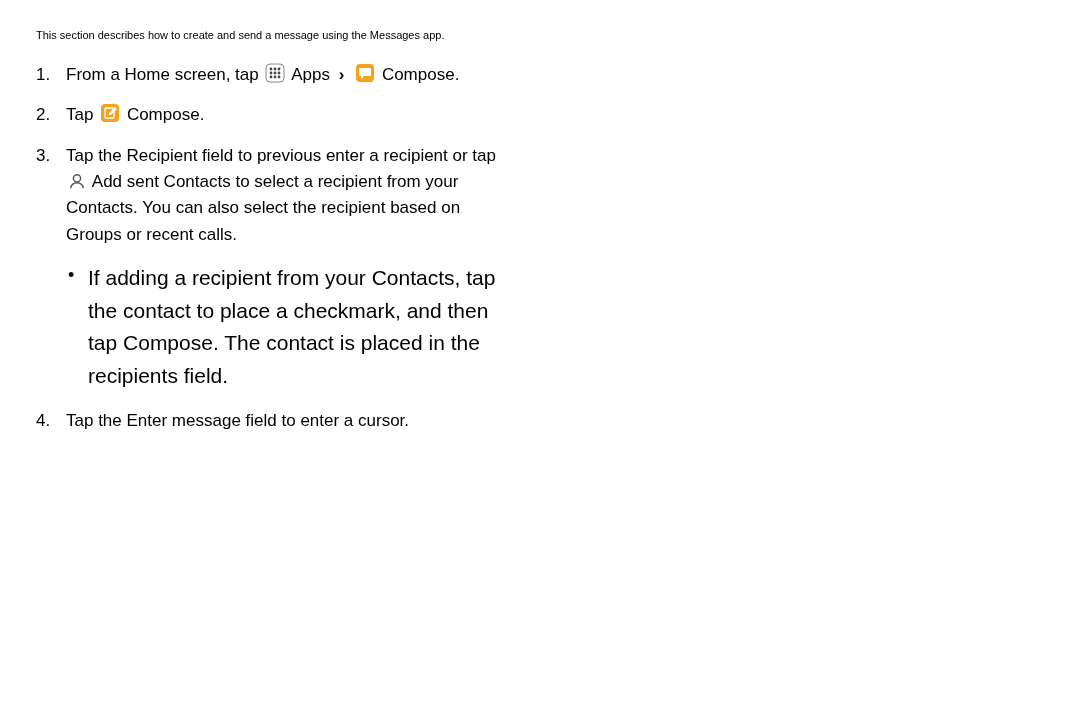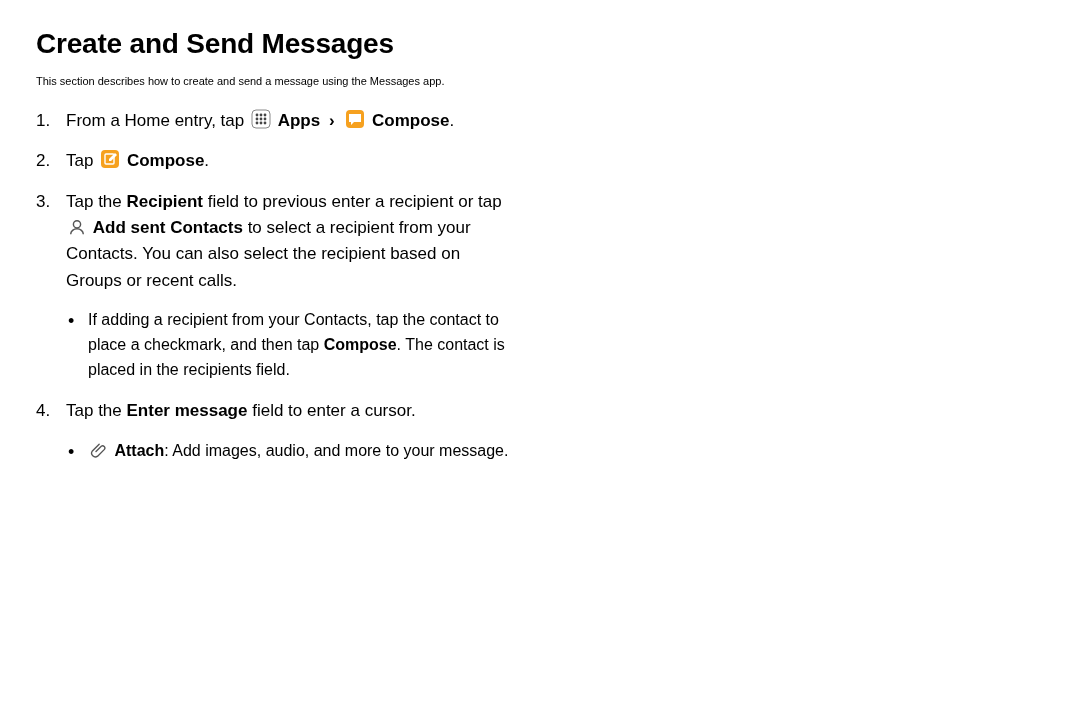--- a/index.html
+++ b/index.html
@@ -6,40 +6,39 @@
   html, body { width: 1080px; height: 720px; background: #fff; font-family: Arial, Helvetica, sans-serif; color: #000; }
   .page { width: 1080px; height: 720px; padding: 28px 36px 18px 36px; display: flex; flex-direction: column; }
   .columns { flex: 1 1 auto; column-count: 2; column-gap: 48px; column-fill: auto; }
   .break-inside-avoid { break-inside: avoid; }
   h1 { font-size: 28px; font-weight: 700; margin-bottom: 14px; letter-spacing: -0.2px; }
   .intro { font-size: 11px; line-height: 1.45; margin-bottom: 18px; }
   .ol { counter-reset: step; }
   .ol .step { position: relative; padding-left: 30px; font-size: 17px; line-height: 1.55; margin-bottom: 14px; }
   .ol .step::before { counter-increment: step; content: counter(step) "."; position: absolute; left: 0; top: 0; }
   .subbullets { margin-top: 14px; }
-  .subbullets .bullet { position: relative; padding-left: 22px; margin-bottom: 16px; font-size: 16px; line-height: 1.55; }
+  .subbullets .bullet { position: relative; padding-left: 22px; margin-bottom: 16px; font-size: 21px; line-height: 1.55; }
   .subbullets .bullet::before { content: "•"; position: absolute; left: 2px; top: 0; font-size: 18px; }
-  .b { font-weight: 700; }
+  .b { font-weight: 400; }
   .icon { display: inline-block; vertical-align: -3px; margin: 0 2px; }
   .icon svg { display: block; }
   .chev { display: inline-block; font-weight: 700; margin: 0 4px; }
 </style>
 </head>
 <body>
 
 <div class="page">
   <div class="columns">
 
-    <h1>Create and Send Messages</h1>
     <p class="intro">This section describes how to create and send a message using the Messages app.</p>
 
     <div class="ol">
 
       <div class="step break-inside-avoid">
-        <span>From a Home entry, tap </span>
+        <span>From a Home screen, tap </span>
         <span class="icon">
           <svg width="20" height="20" viewBox="0 0 20 20">
             <rect x="1" y="1" width="18" height="18" rx="4" fill="#fff" stroke="#888" stroke-width="1"></rect>
             <g fill="#444">
               <circle cx="6" cy="6" r="1.4"></circle>
                 <circle cx="10" cy="6" r="1.4"></circle>
                 <circle cx="14" cy="6" r="1.4"></circle>
               <circle cx="6" cy="10" r="1.4"></circle>
                 <circle cx="10" cy="10" r="1.4"></circle>
                 <circle cx="14" cy="10" r="1.4"></circle>
@@ -87,28 +86,20 @@
           <div class="bullet break-inside-avoid">
             <span>If adding a recipient from your Contacts, tap the contact to place a checkmark, and then tap </span><span class="b">Compose</span><span>. The contact is placed in the recipients field.</span>
           </div>
         </div>
       </div>
 
       <div class="step">
         <span>Tap the </span><span class="b">Enter message</span><span> field to enter a cursor.</span>
 
         <div class="subbullets">
-          <div class="bullet break-inside-avoid">
-            <span class="icon">
-              <svg width="18" height="18" viewBox="0 0 24 24">
-                <path d="M8 14 l7 -7 a3 3 0 0 1 4.2 4.2 l-9 9 a5 5 0 0 1 -7 -7 l9 -9" fill="none" stroke="#555" stroke-width="1.8" stroke-linecap="round"></path>
-              </svg>
-            </span>
-            <span class="b">Attach</span><span>: Add images, audio, and more to your message.</span>
-          </div>
         </div>
       </div>
 
     </div>
 
   </div>
 
 </div>
 
 </body></html>

